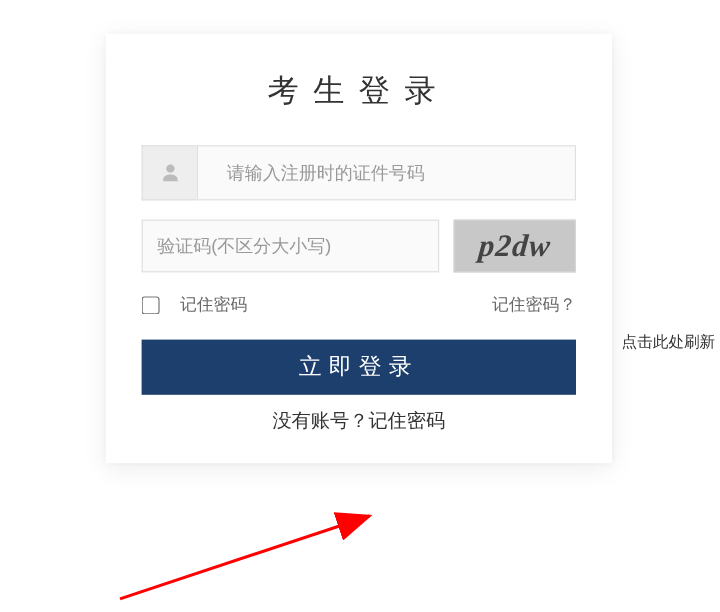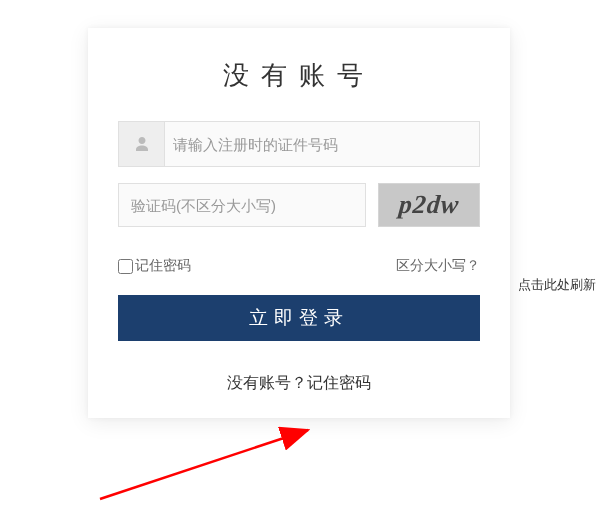--- a/index.html
+++ b/index.html
@@ -48,32 +48,32 @@
     }
     .icon-box svg {
       width: 16px;
       height: 16px;
       fill: #bbb;
     }
     .text-input {
       flex: 1;
       border: 1px solid #e0e0e0;
       background: #fafafa;
-      padding: 0 8px;
+      padding: 0 24px;
       font-size: 15px;
       color: #333;
       outline: none;
     }
     .text-input::placeholder {
       color: #999;
     }
     .captcha-row {
       display: flex;
       align-items: stretch;
-      margin-bottom: 30px;
+      margin-bottom: 18px;
       height: 44px;
     }
     .captcha-input {
       flex: 1;
       border: 1px solid #e0e0e0;
       background: #fafafa;
       padding: 0 12px;
       font-size: 15px;
       color: #333;
       outline: none;
@@ -105,21 +105,21 @@
       display: flex;
       justify-content: space-between;
       align-items: center;
       margin-bottom: 20px;
       font-size: 14px;
       color: #666;
     }
     .remember-wrap {
       display: flex;
       align-items: center;
-      gap: 2px;
+      gap: 17px;
       cursor: pointer;
     }
     .remember-wrap input[type="checkbox"] {
       width: 15px;
       height: 15px;
       cursor: pointer;
     }
     .forgot-link {
       color: #666;
       text-decoration: none;
@@ -128,21 +128,21 @@
     }
     .login-btn {
       width: 100%;
       height: 46px;
       background: #1c3f6e;
       color: #fff;
       border: none;
       font-size: 19px;
       letter-spacing: 6px;
       cursor: pointer;
-      margin-bottom: 32px;
+      margin-bottom: 12px;
     }
     .register-link {
       display: block;
       text-align: center;
       color: #333;
       font-size: 16px;
       text-decoration: none;
       cursor: pointer;
     }
     .refresh-link {
@@ -157,21 +157,21 @@
       position: absolute;
       left: 90px;
       top: 424px;
       pointer-events: none;
     }
   </style>
 </head>
 <body>
 
 <div class="login-card">
-  <h1 class="title">没有账号</h1>
+  <h1 class="title">考生登录</h1>
 
   <div class="input-row">
     <div class="icon-box">
       <svg viewBox="0 0 16 16">
           <path d="M8 8c2 0 3.5-1.6 3.5-3.5S10 1 8 1 4.5 2.6 4.5 4.5 6 8 8 8zm0 1.5c-2.7 0-6 1.4-6 4V15h12v-1.5c0-2.6-3.3-4-6-4z"></path>
         </svg>
     </div>
     <input type="text" class="text-input" placeholder="请输入注册时的证件号码" style="">
   </div>
 
@@ -181,21 +181,21 @@
     <div class="captcha-img">
       <span class="captcha-text">p2dw</span>
     </div>
   </div>
 
   <div class="options-row">
     <label class="remember-wrap">
       <input type="checkbox" style="">
       <span>记住密码</span>
     </label>
-    <a class="forgot-link">区分大小写？</a>
+    <a class="forgot-link">记住密码？</a>
   </div>
 
   <button class="login-btn">立即登录</button>
 
   <a class="register-link">没有账号？记住密码</a>
 </div>
 
 <span class="refresh-link">点击此处刷新</span>
 
 <svg class="arrow" width="240" height="80">

